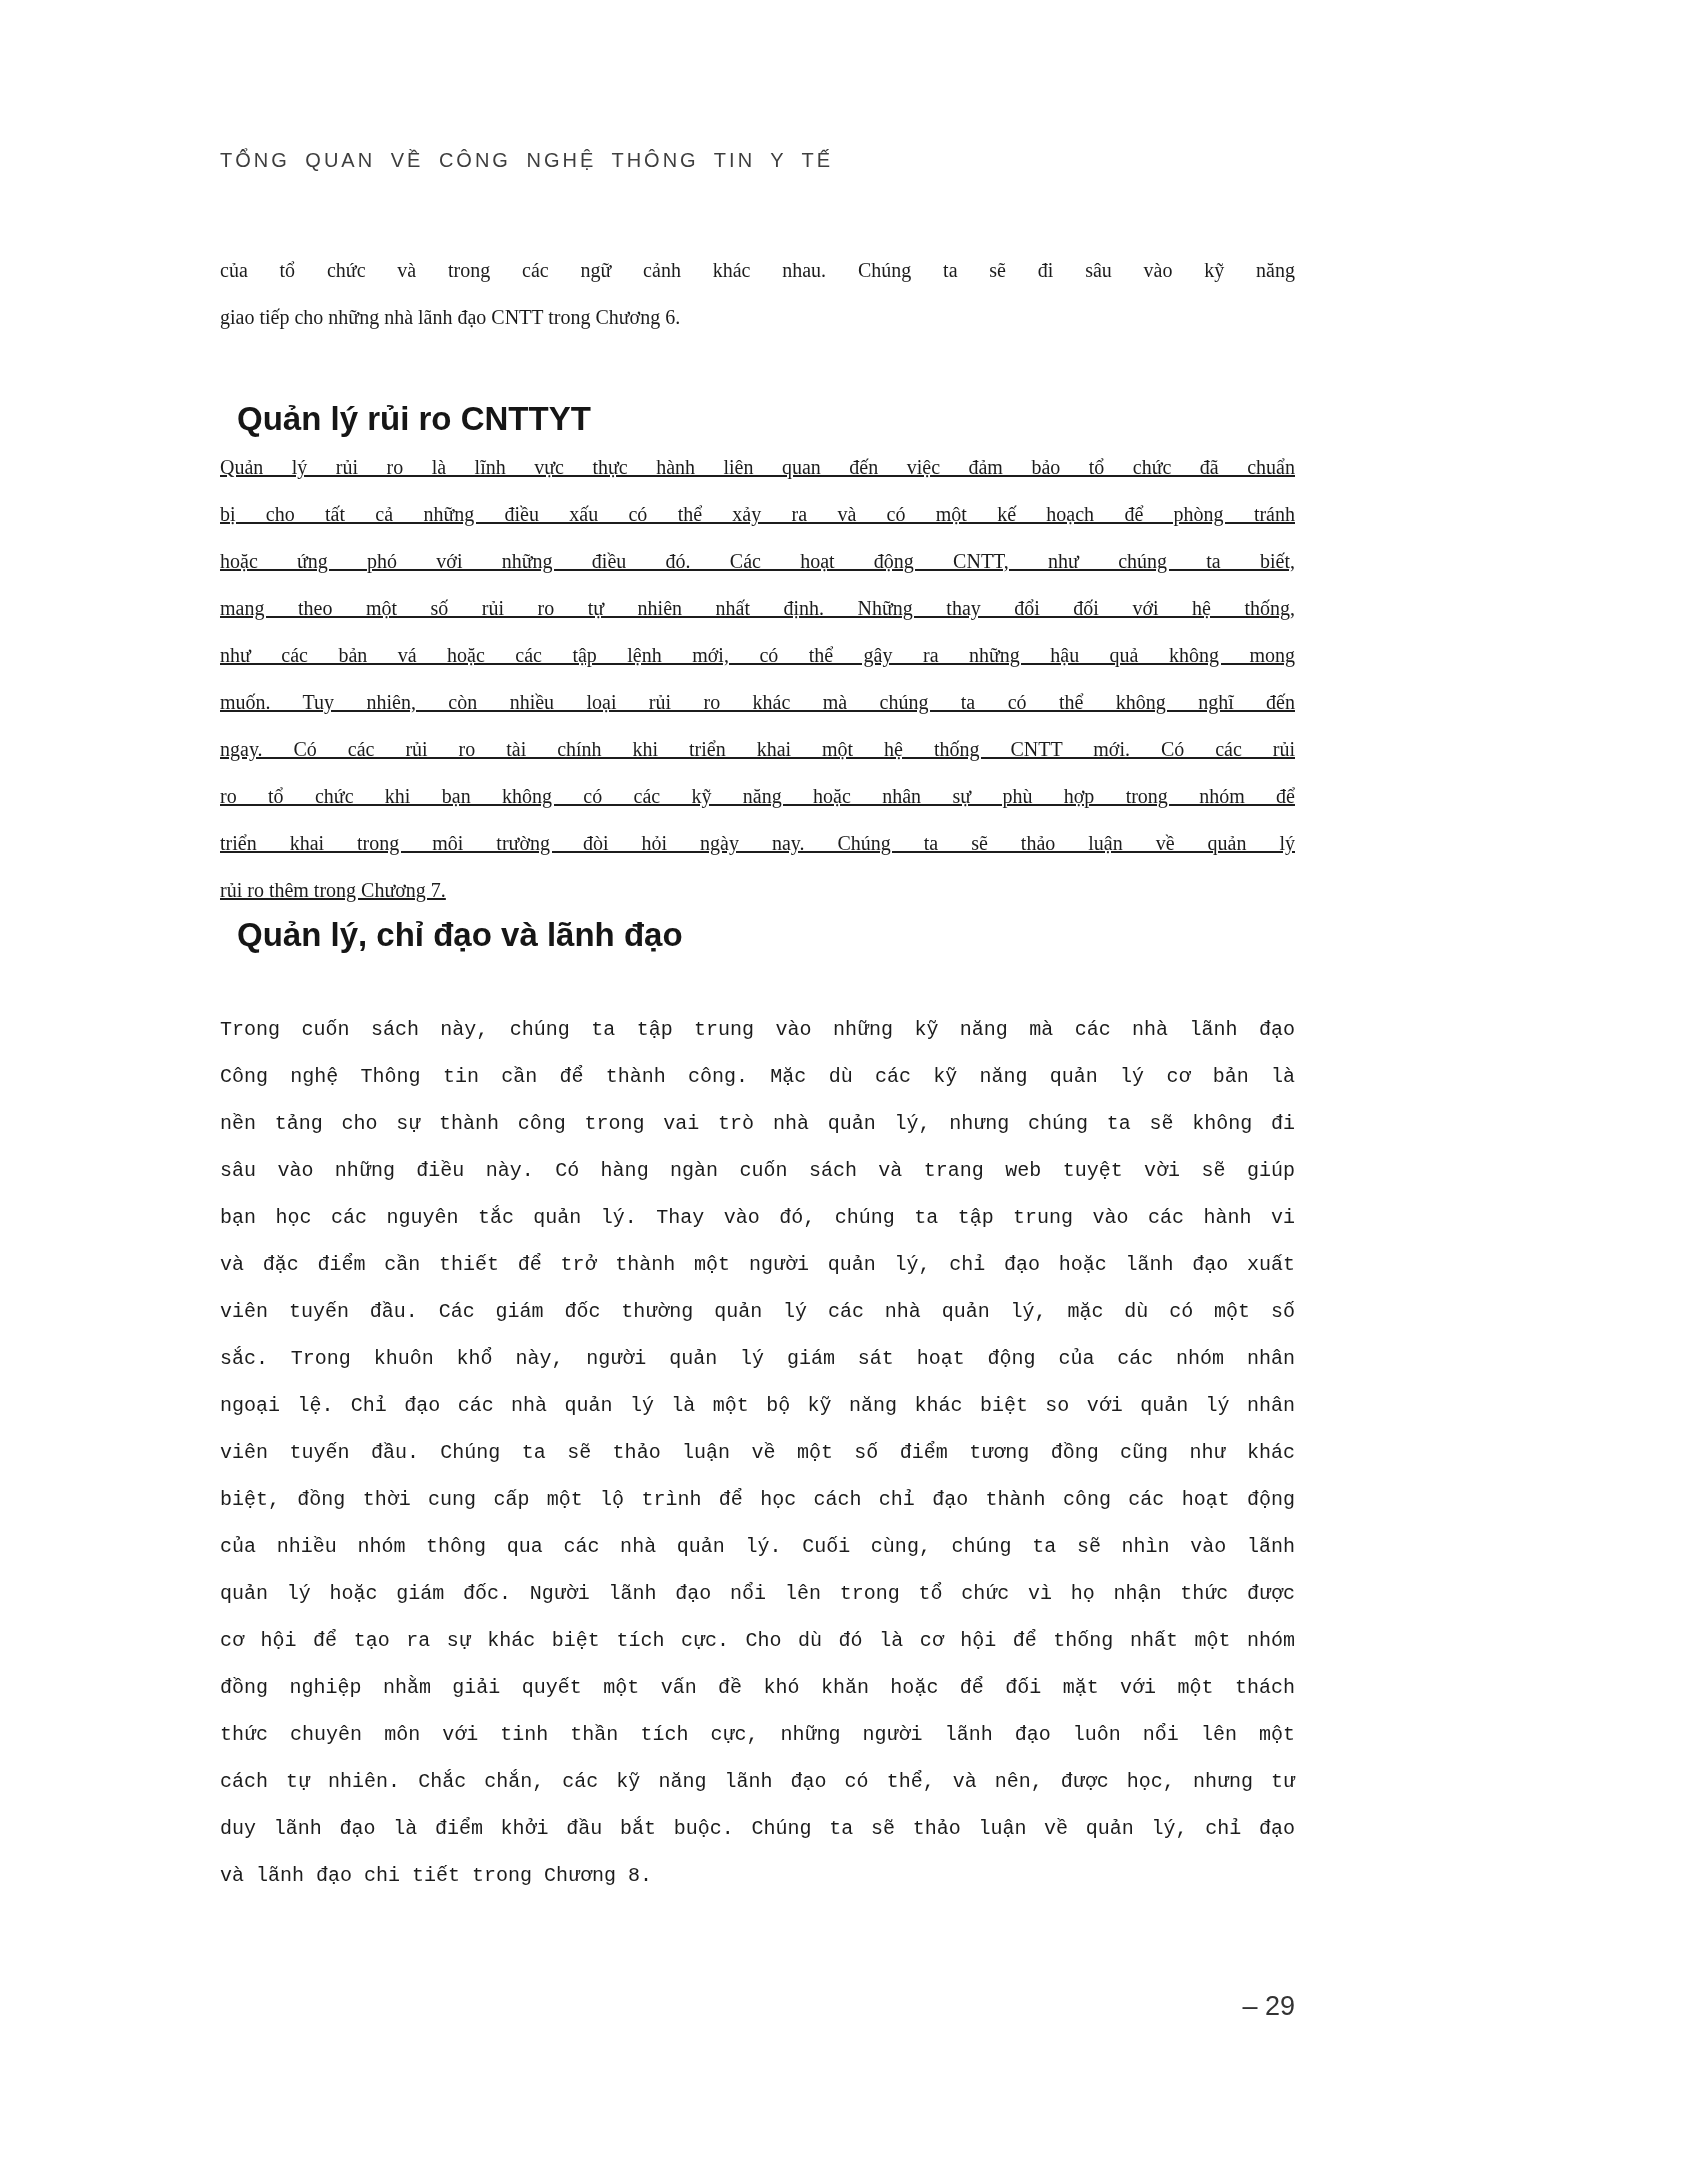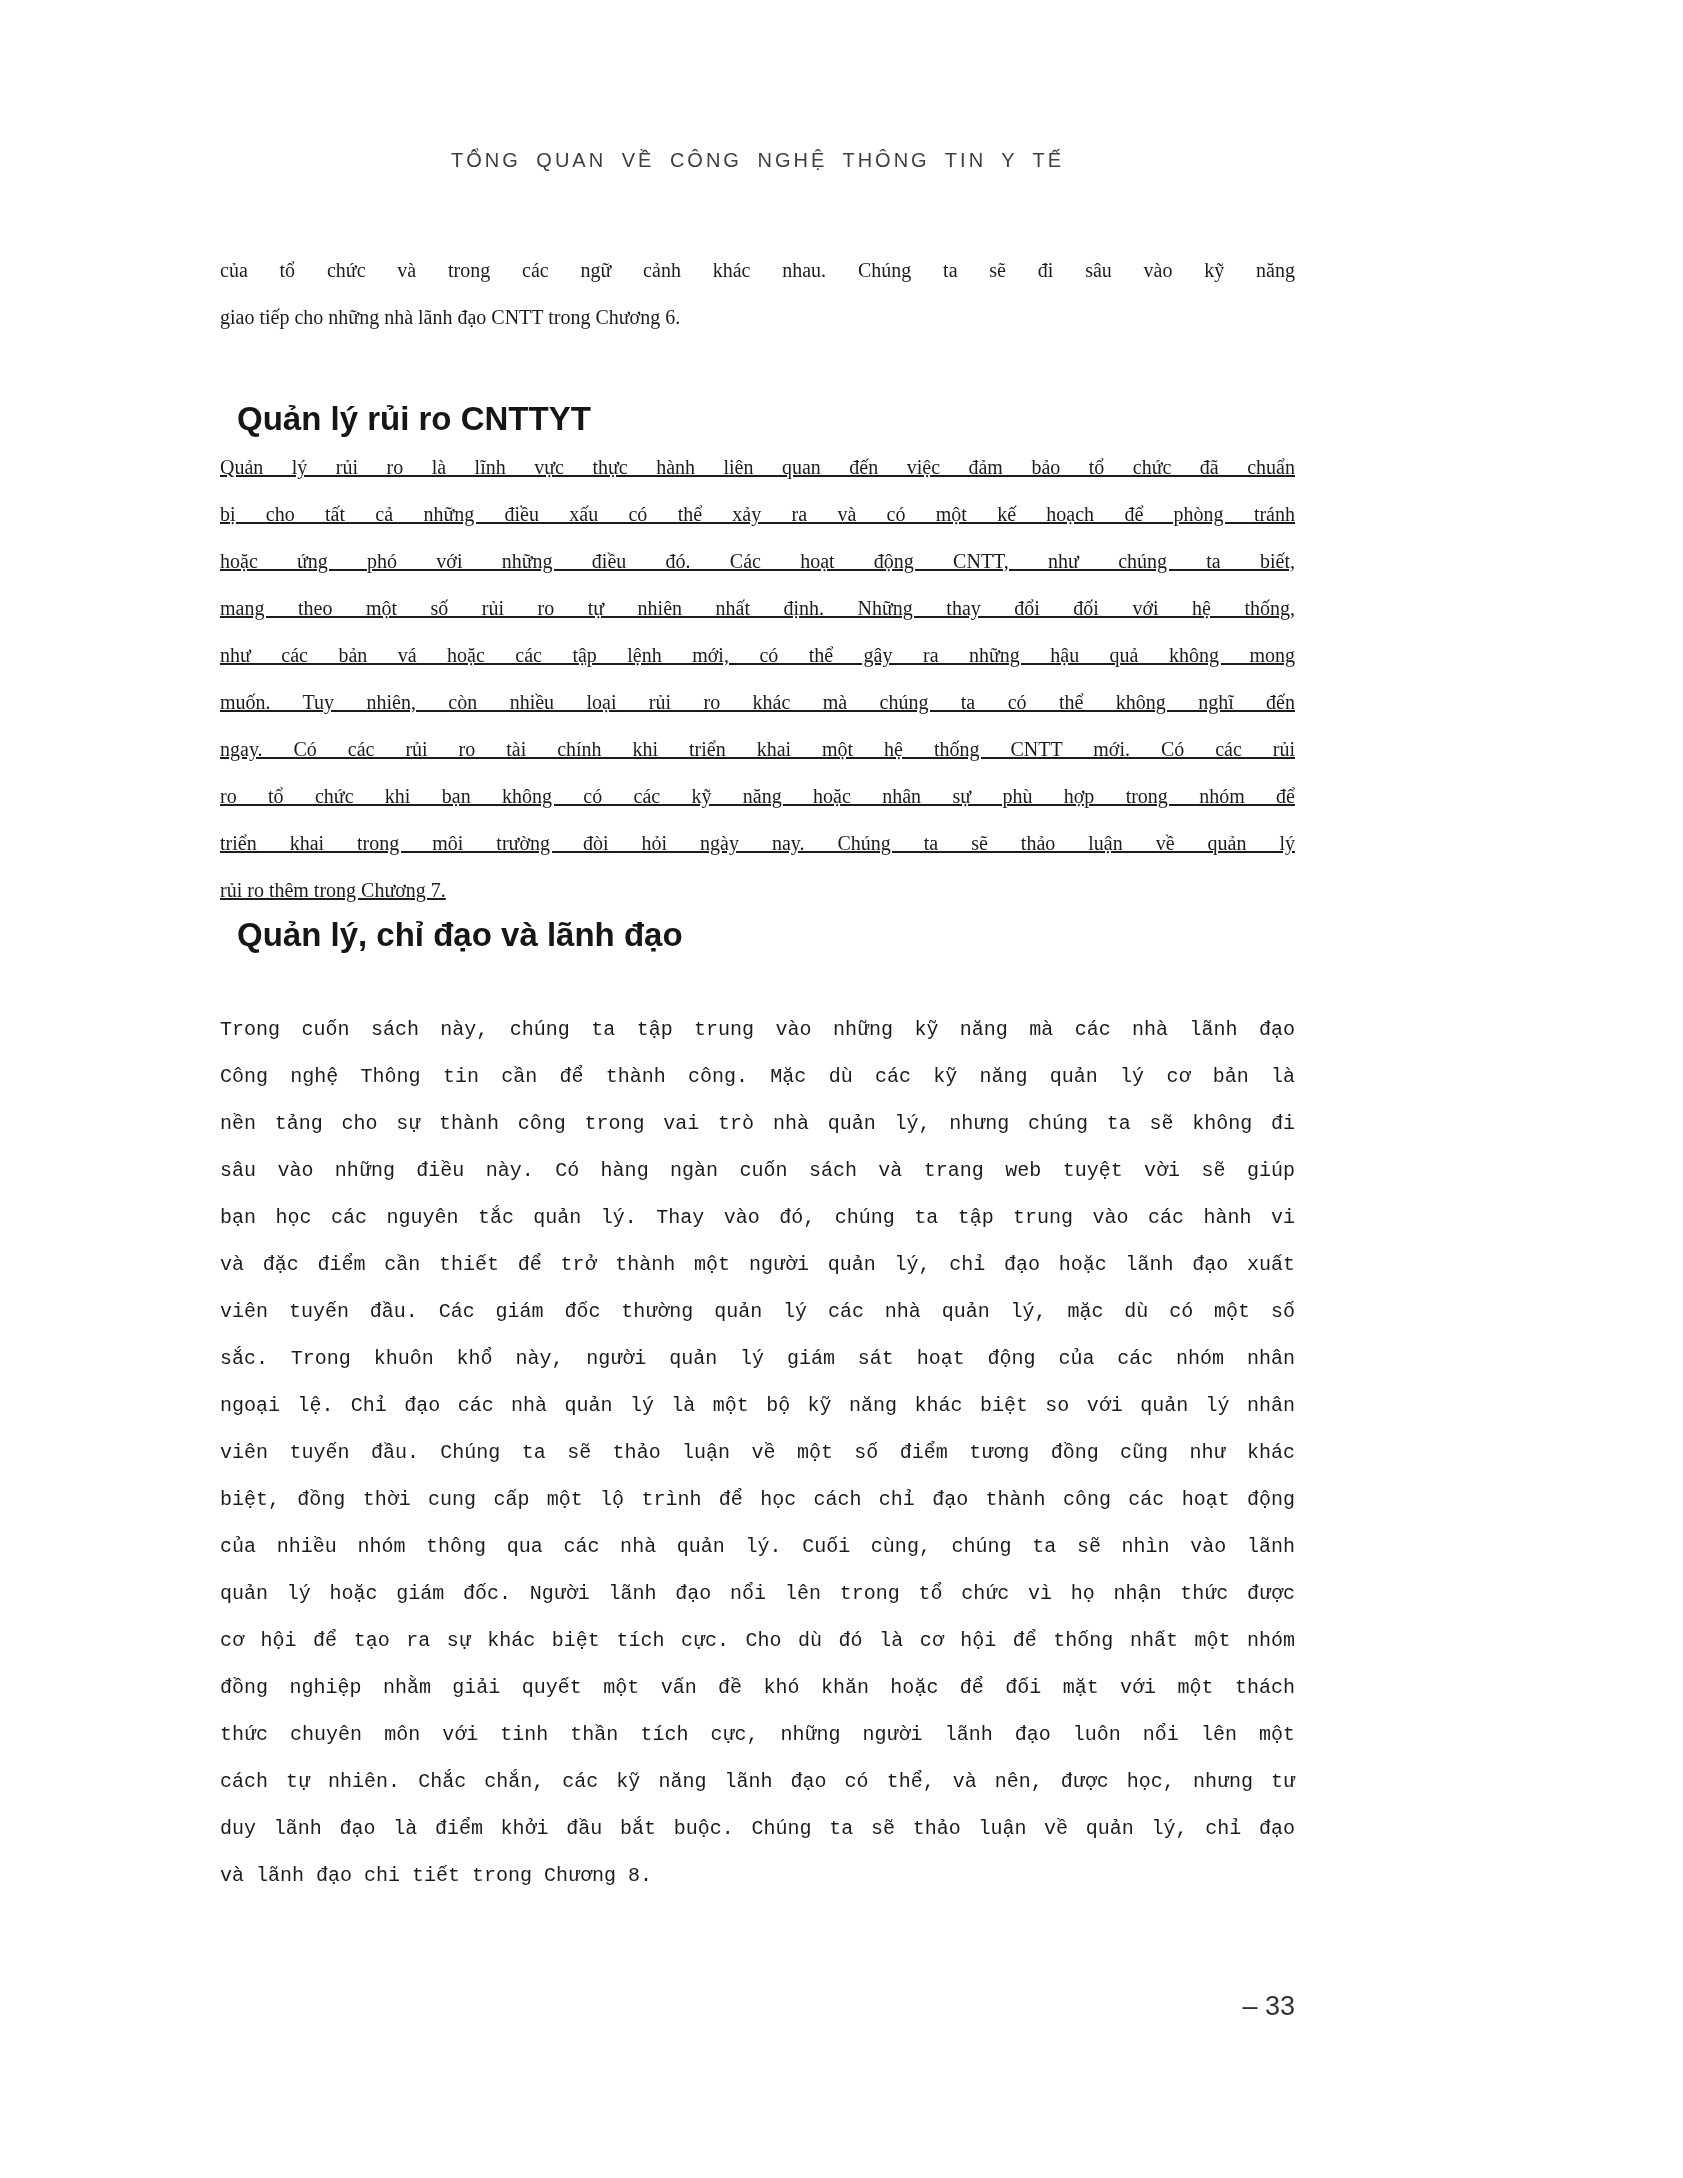--- a/index.html
+++ b/index.html
@@ -13,21 +13,21 @@
     height: 2178px;
     background: #ffffff;
     overflow: hidden;
     font-family: "Liberation Serif", serif;
   }
   .running-header {
     position: absolute;
     left: 220px;
     top: 149px;
     width: 1075px;
-    text-align: center;
+    text-align: left;
     font-family: "Liberation Sans", sans-serif;
     font-size: 20px;
     font-weight: 400;
     letter-spacing: 3px;
     word-spacing: 7px;
     color: #3e3e3e;
     white-space: nowrap;
   }
   .textblock {
     position: absolute;
@@ -120,16 +120,16 @@
       <div class="line">của nhiều nhóm thông qua các nhà quản lý. Cuối cùng, chúng ta sẽ nhìn vào lãnh</div>
       <div class="line">quản lý hoặc giám đốc. Người lãnh đạo nổi lên trong tổ chức vì họ nhận thức được</div>
       <div class="line">cơ hội để tạo ra sự khác biệt tích cực. Cho dù đó là cơ hội để thống nhất một nhóm</div>
       <div class="line">đồng nghiệp nhằm giải quyết một vấn đề khó khăn hoặc để đối mặt với một thách</div>
       <div class="line">thức chuyên môn với tinh thần tích cực, những người lãnh đạo luôn nổi lên một</div>
       <div class="line">cách tự nhiên. Chắc chắn, các kỹ năng lãnh đạo có thể, và nên, được học, nhưng tư</div>
       <div class="line">duy lãnh đạo là điểm khởi đầu bắt buộc. Chúng ta sẽ thảo luận về quản lý, chỉ đạo</div>
       <div class="line last">và lãnh đạo chi tiết trong Chương 8.</div>
     </div>
 
-  <div class="page-number">– 33</div>
+  <div class="page-number">– 29</div>
 
 </div>
 
 
 </body></html>

